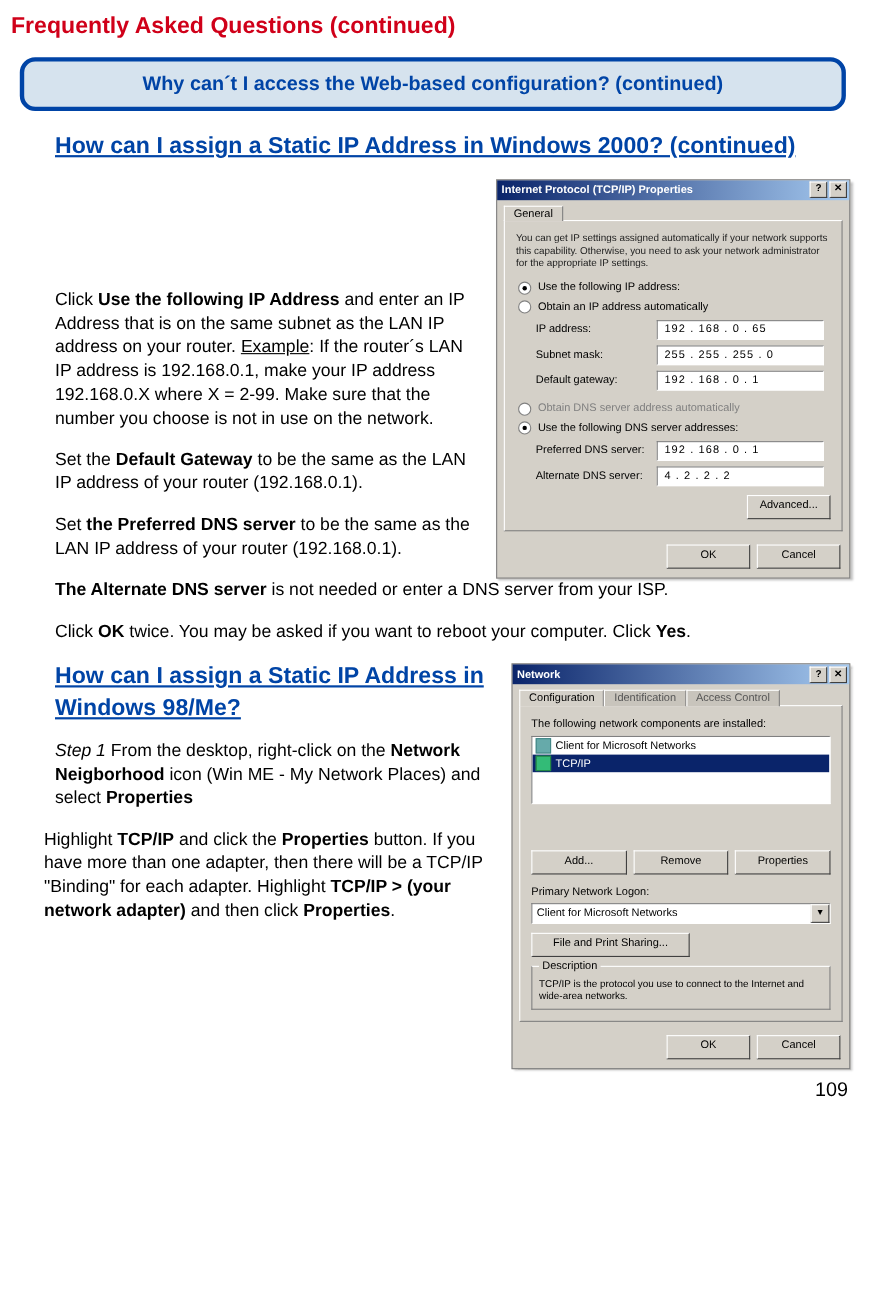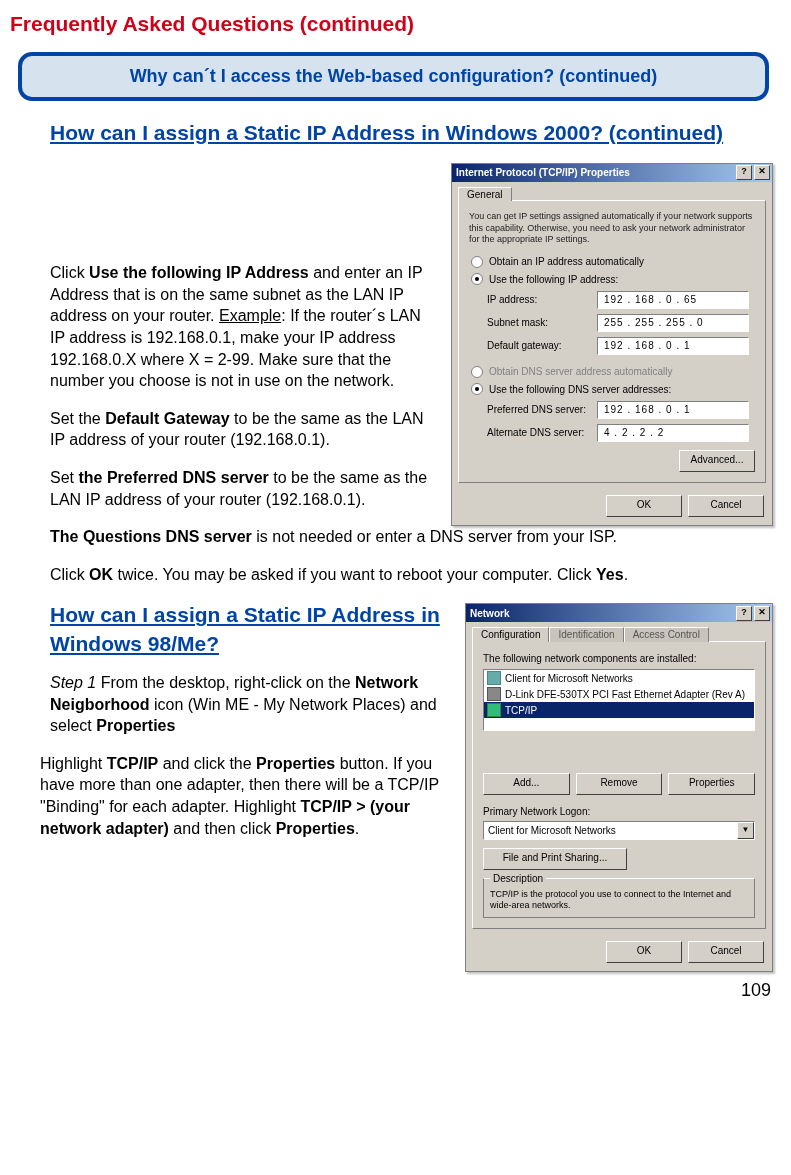--- a/index.html
+++ b/index.html
@@ -237,26 +237,26 @@
           <div class="title-btn">✕</div>
         </div>
       </div>
       <div class="tab-row">
         <span class="tab">General</span>
       </div>
       <div class="tab-body">
         <div class="intro-text">You can get IP settings assigned automatically if your network supports this capability. Otherwise, you need to ask your network administrator for the appropriate IP settings.</div>
 
         <div class="radio">
+          <span class="radio-dot checked"></span>
+          <span>Use the following IP address:</span>
+        </div>
+        <div class="radio">
           <span class="radio-dot"></span>
           <span>Obtain an IP address automatically</span>
-        </div>
-        <div class="radio">
-          <span class="radio-dot checked"></span>
-          <span>Use the following IP address:</span>
         </div>
         <div class="field-row">
           <span class="lbl">IP address:</span>
           <span class="ipbox">192 . 168 .  0  .  65</span>
         </div>
         <div class="field-row">
           <span class="lbl">Subnet mask:</span>
           <span class="ipbox">255 . 255 . 255 .  0</span>
         </div>
         <div class="field-row">
@@ -286,21 +286,21 @@
         </div>
       </div>
       <div class="btn-row">
         <div class="win-btn">OK</div>
         <div class="win-btn">Cancel</div>
       </div>
     </div>
   </div>
 
   <p class="para">
-    <span class="b">The Questions DNS server</span><span> is not needed or enter a DNS server from your ISP.</span>
+    <span class="b">The Alternate DNS server</span><span> is not needed or enter a DNS server from your ISP.</span>
   </p>
   <p class="para">
     <span>Click </span><span class="b">OK</span><span> twice. You may be asked if you want to reboot your computer. Click </span><span class="b">Yes</span><span>.</span>
   </p>
 </div>
 
 <div class="row" style="align-items:flex-start; margin-left:40px;">
   <div class="col-text">
     <h2 class="sub-heading" style="margin-left:0;">How can I assign a Static IP Address in Windows 98/Me?</h2>
 
@@ -324,24 +324,20 @@
     <div class="tab-row">
       <span class="tab">Configuration</span><span class="tab inactive">Identification</span><span class="tab inactive">Access Control</span>
     </div>
     <div class="tab-body">
       <div>The following network components are installed:</div>
       <div class="listbox">
         <div class="list-item">
           <span class="ico net"></span>
           <span>Client for Microsoft Networks</span>
         </div>
-        <div class="list-item">
-          <span class="ico card"></span>
-          <span>D-Link DFE-530TX PCI Fast Ethernet Adapter (Rev A)</span>
-        </div>
         <div class="list-item sel">
           <span class="ico"></span>
           <span>TCP/IP</span>
         </div>
       </div>
 
       <div class="btn3row">
         <div class="win-btn">Add...</div>
         <div class="win-btn">Remove</div>
         <div class="win-btn">Properties</div>

